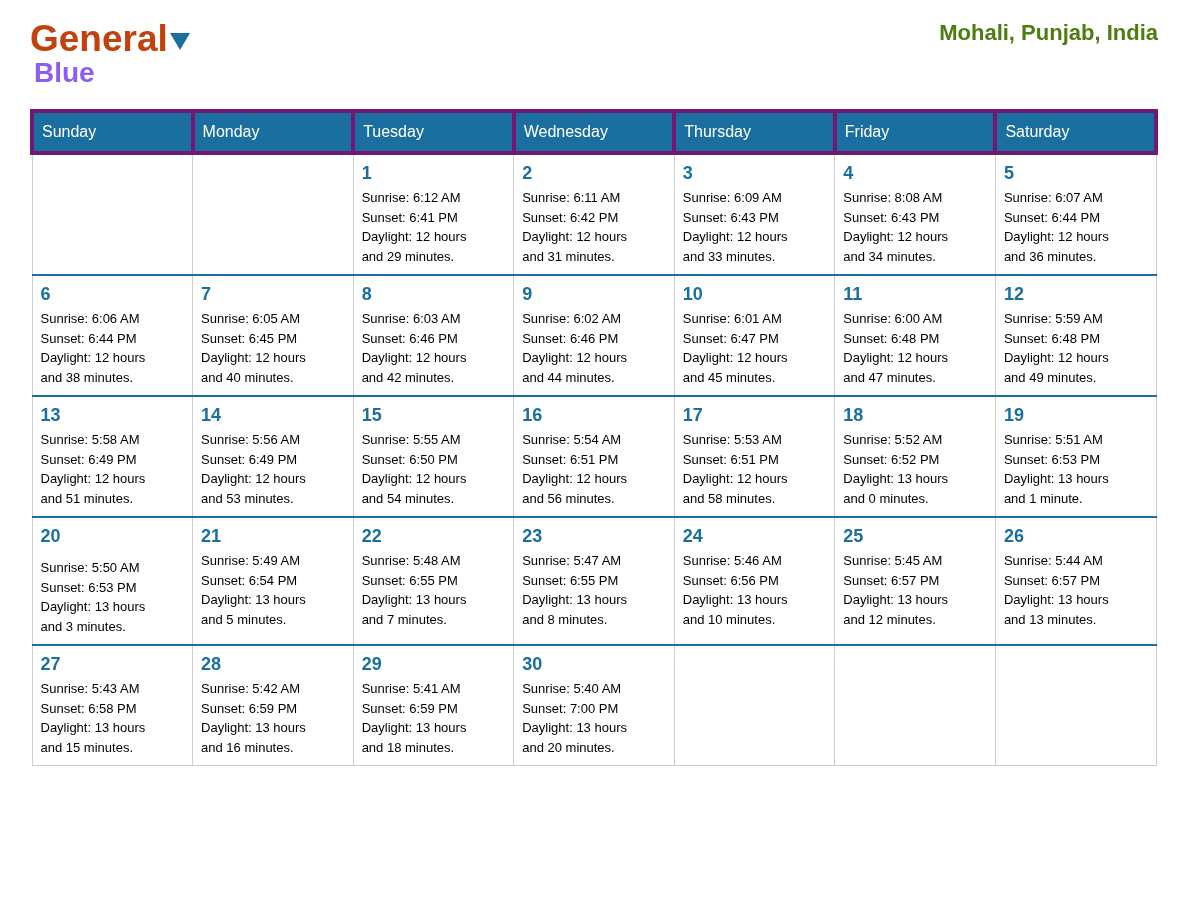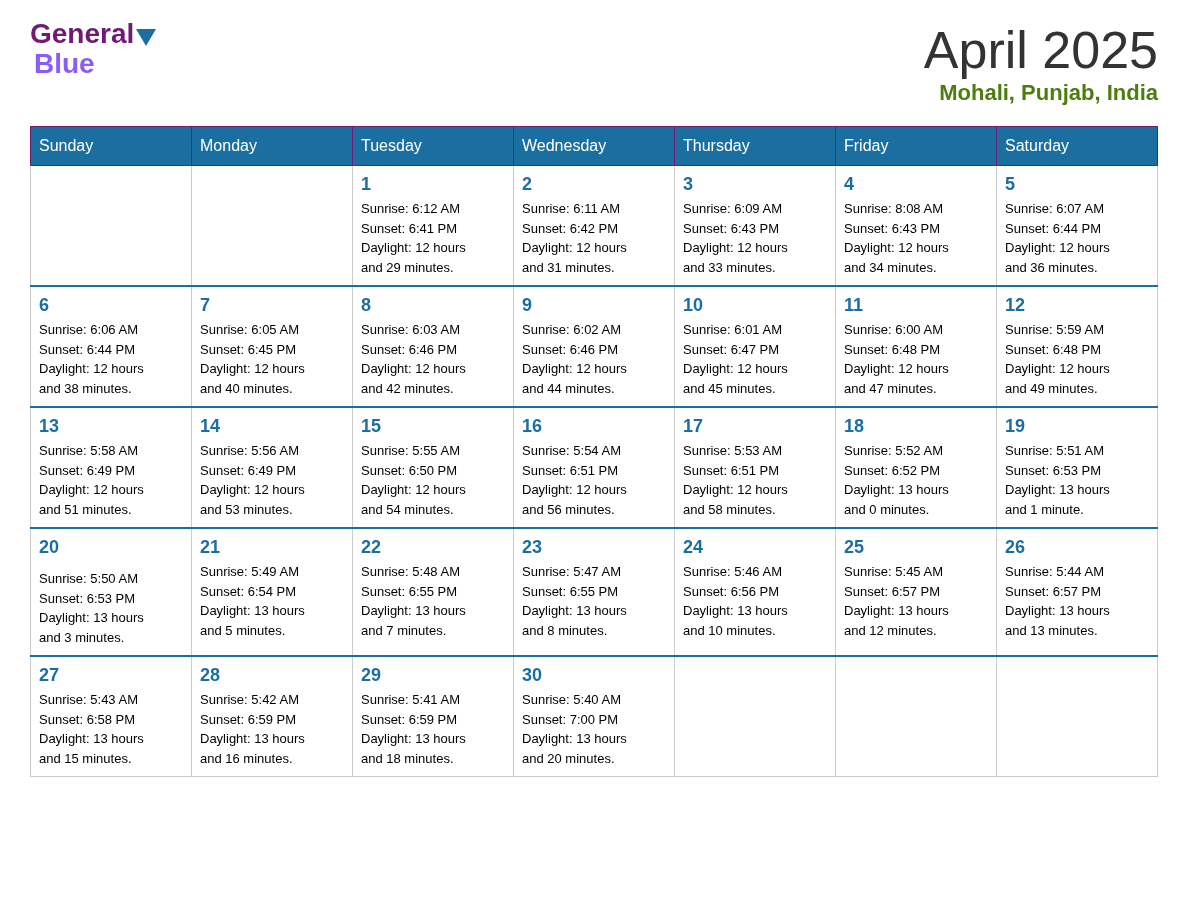--- a/index.html
+++ b/index.html
@@ -39,21 +39,21 @@
       border-collapse: collapse;
       table-layout: fixed;
     }
     thead th {
       background-color: #1a6fa0;
       color: #fff;
       padding: 10px 8px;
       text-align: left;
       font-size: 16px;
       font-weight: normal;
-      border: 1px solid #701a75;
+      border: 4px solid #701a75;
     }
     tbody td {
       border: 1px solid #ccc;
       vertical-align: top;
       padding: 8px;
       height: 110px;
     }
     .day-number {
       font-size: 18px;
       font-weight: bold;
@@ -75,29 +75,28 @@
     tbody tr:last-child td {
       border-bottom: 1px solid #ccc;
     }
   </style>
 </head>
 <body>
 
 <div class="header">
   <div class="logo">
     <div style="display:flex; align-items:center; line-height:1;">
-      <span style="font-size:28px; font-weight:bold; color:#701a75;">General</span>
+      <span style="font-size:37px; font-weight:bold; color:#c2410c;">General</span>
       <span style="display:inline-block; width:0; height:0; border-left:10px solid transparent; border-right:10px solid transparent; border-top:17px solid #1a6fa0; margin:0 2px; position:relative; top:3px;"></span>
     </div>
     <div style="padding-left:4px;">
       <span style="font-size:28px; font-weight:bold; color:#8b5cf6;">Blue</span>
     </div>
   </div>
   <div class="title-section">
-    <div class="month-year">April 2025</div>
     <div class="location">Mohali, Punjab, India</div>
   </div>
 </div>
 
 <table>
   <thead>
     <tr>
     <th>Sunday</th>
         <th>Monday</th>
         <th>Tuesday</th>

